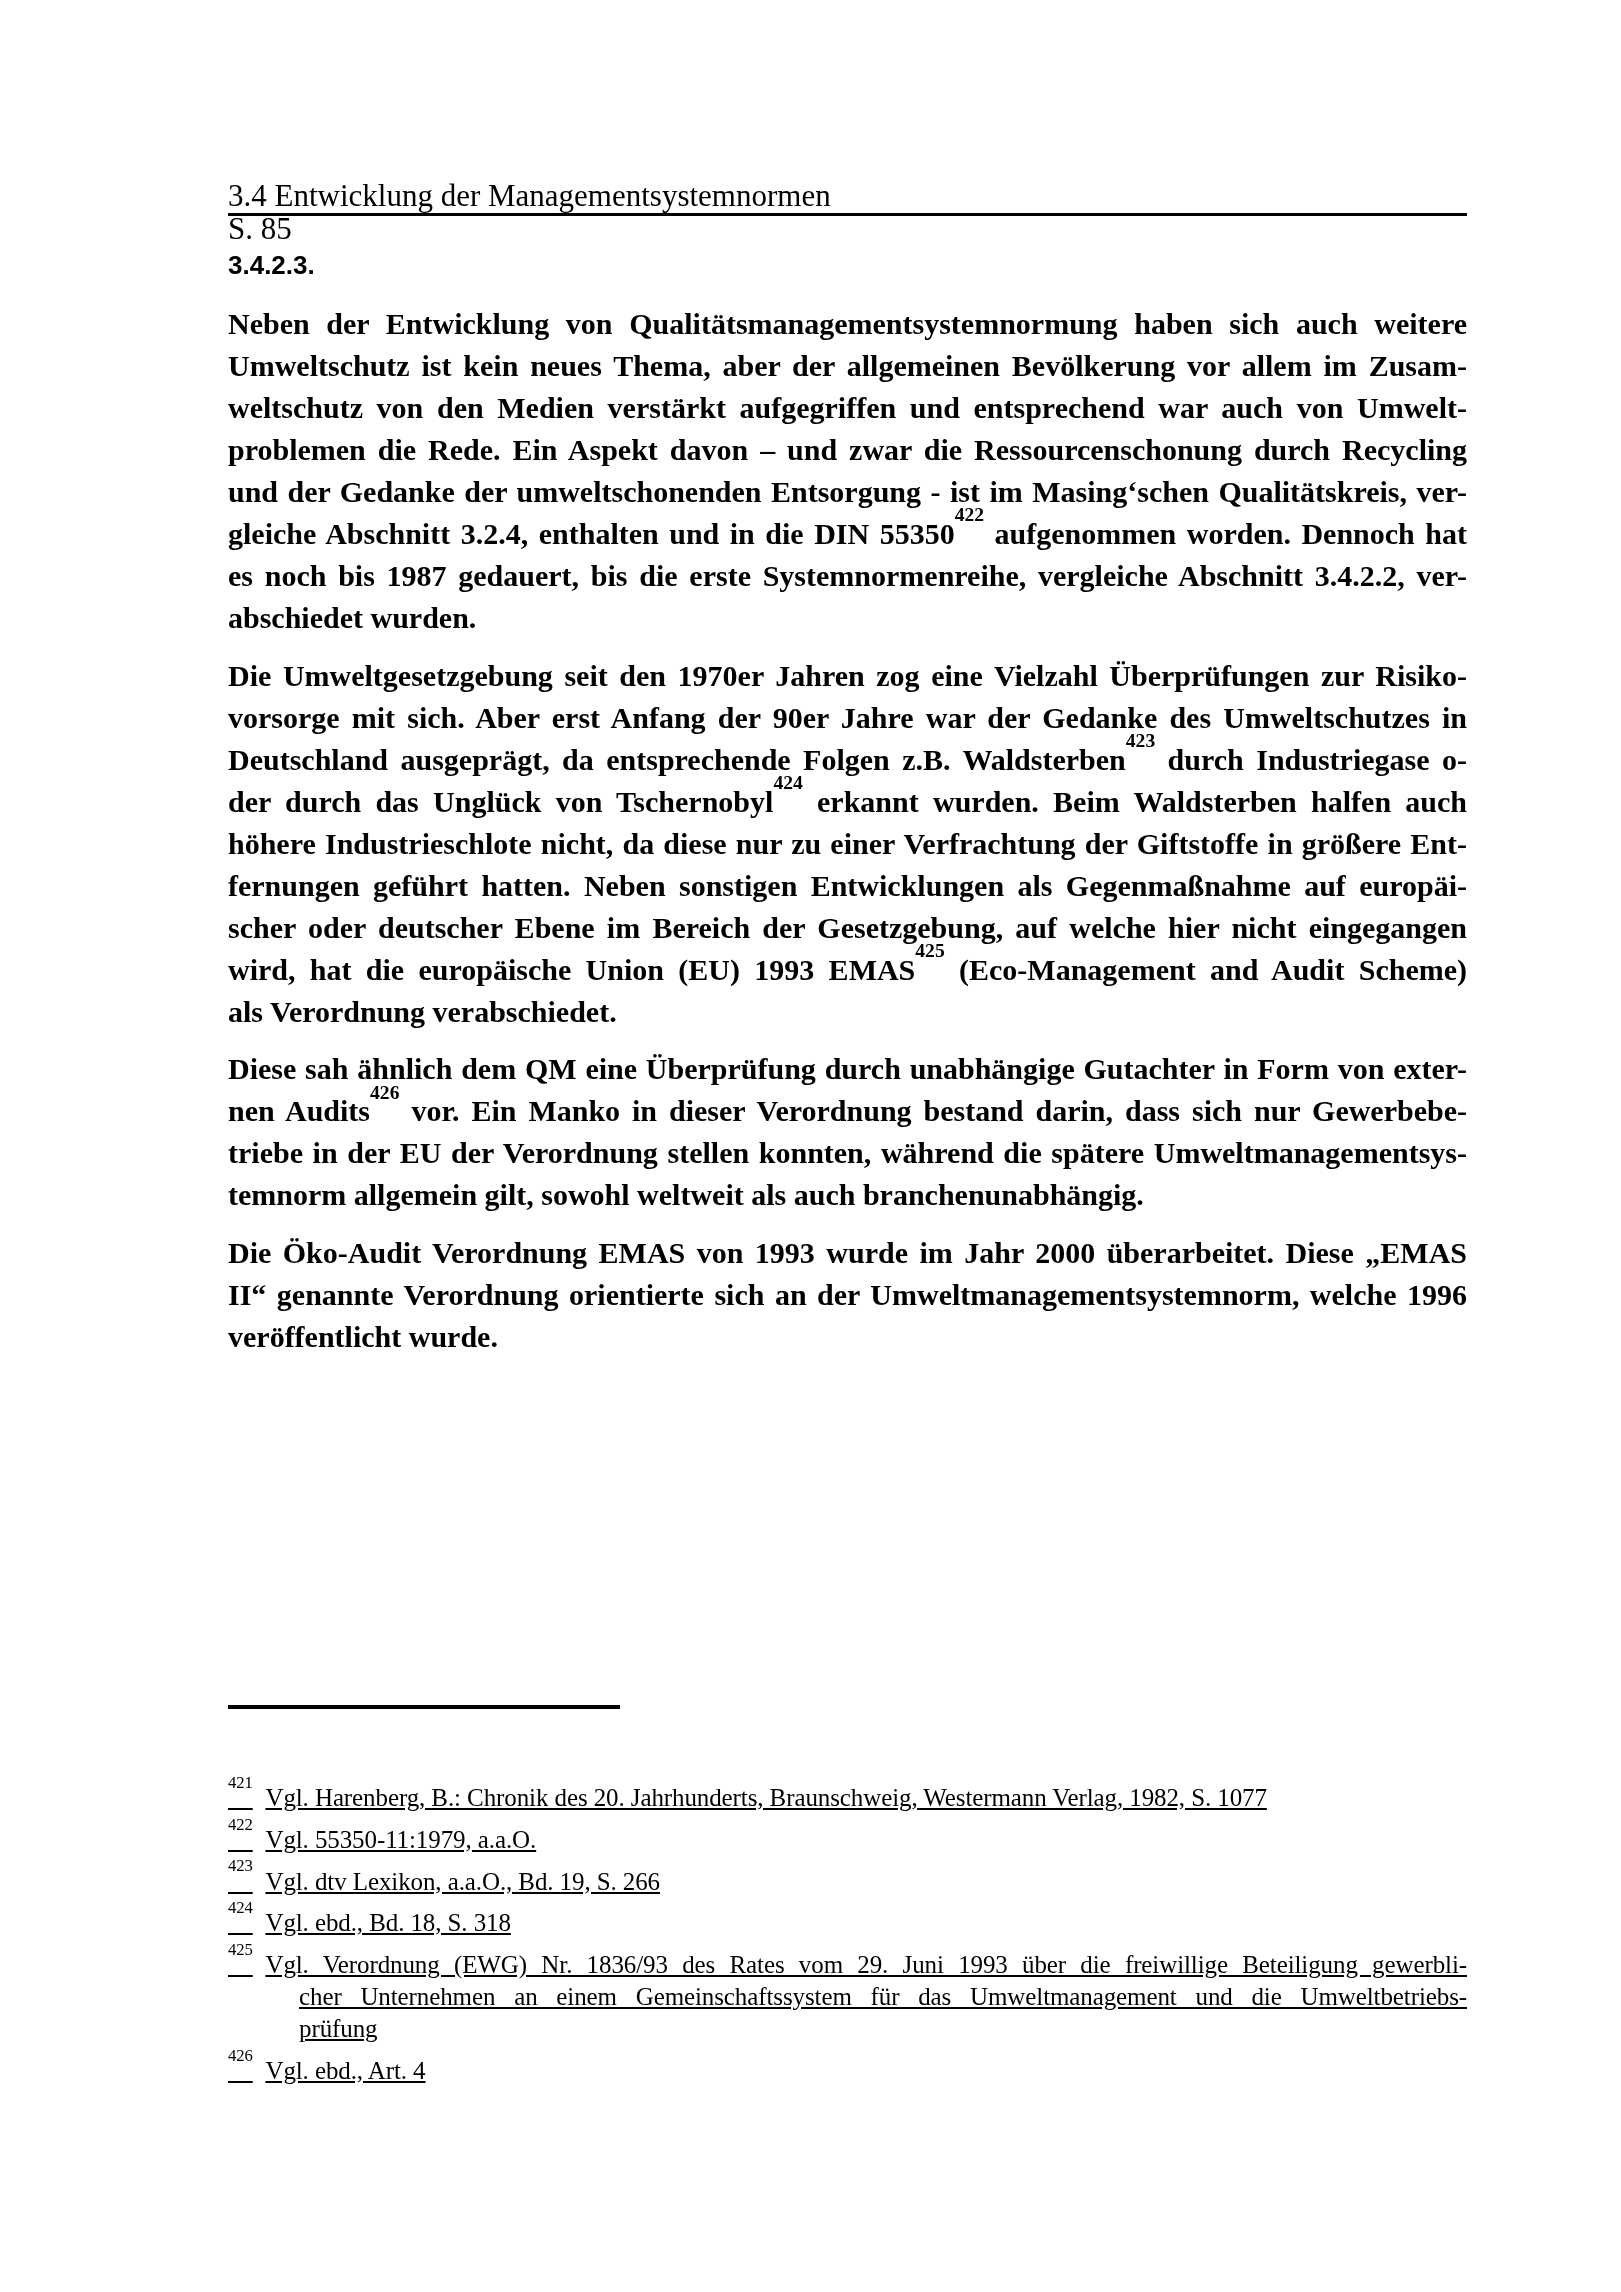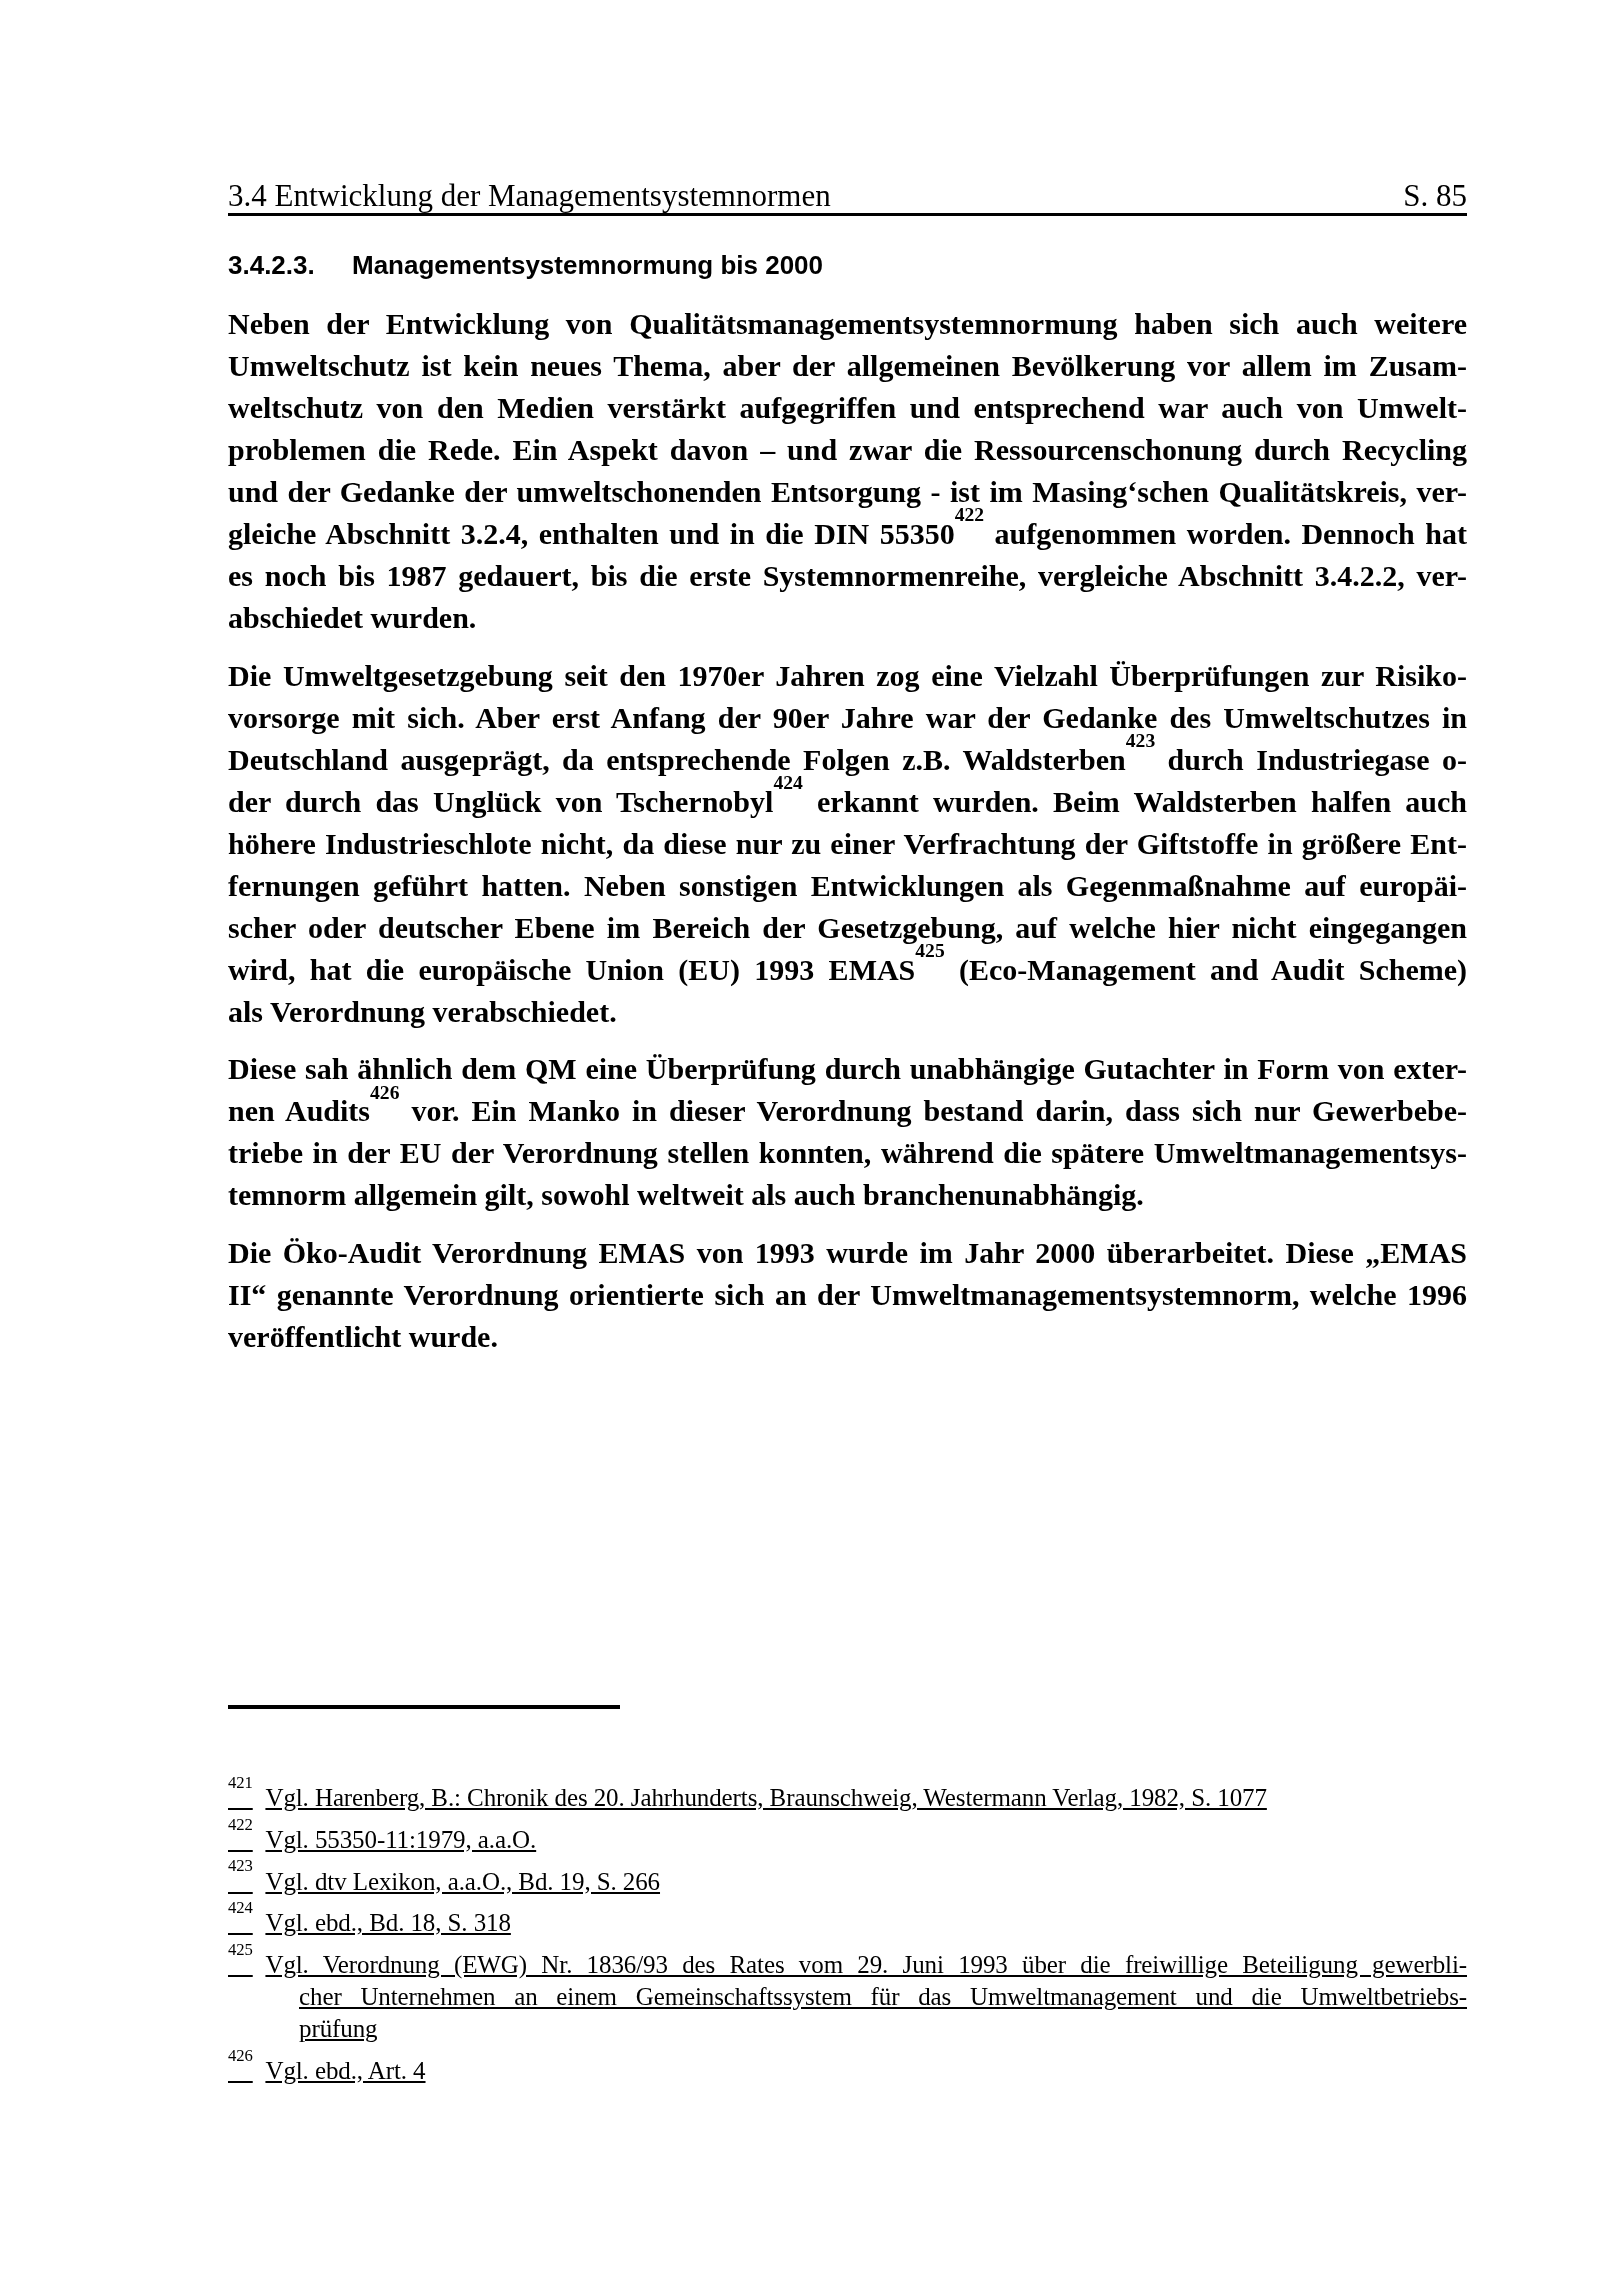--- a/index.html
+++ b/index.html
@@ -10,21 +10,21 @@
     background: #ffffff;
     color: #000000;
     font-family: "Liberation Serif", "DejaVu Serif", serif;
     overflow: hidden;
     margin: 0 auto;
   }
   .running-header {
     position: absolute;
     top: 179px; left: 228px; width: 1239px;
     display: flex; justify-content: space-between; align-items: baseline;
-    font-size: 31px; line-height: 33px;
+    font-size: 31px; line-height: 33px; flex-direction: column;
   }
   .header-rule {
     position: absolute;
     top: 213px; left: 228px; width: 1239px; height: 2.9px;
     background: #000000;
   }
   .section-heading {
     position: absolute;
     top: 246px; left: 228px; width: 1239px;
     font-family: "Liberation Sans", "DejaVu Sans", sans-serif;
@@ -70,21 +70,20 @@
 <div class="page">
 
   <div class="running-header">
     <span>3.4 Entwicklung der Managementsystemnormen</span>
     <span>S. 85</span>
   </div>
   <div class="header-rule"></div>
 
   <div class="section-heading">
     <span class="heading-number">3.4.2.3.</span>
-    <span class="heading-title">Managementsystemnormung bis 2000</span>
   </div>
 
   <div class="body-paragraphs">
       <div class="paragraph">
         <div class="line fill">Neben der Entwicklung von Qualitätsmanagementsystemnormung haben sich auch weitere</div>
         <div class="line fill">Umweltschutz ist kein neues Thema, aber der allgemeinen Bevölkerung vor allem im Zusam-</div>
         <div class="line fill">weltschutz von den Medien verstärkt aufgegriffen und entsprechend war auch von Umwelt-</div>
         <div class="line fill">problemen die Rede. Ein Aspekt davon – und zwar die Ressourcenschonung durch Recycling</div>
         <div class="line fill">und der Gedanke der umweltschonenden Entsorgung - ist im Masing‘schen Qualitätskreis, ver-</div>
         <div class="line fill">gleiche Abschnitt 3.2.4, enthalten und in die DIN 55350<sup class="ref">422</sup> aufgenommen worden. Dennoch hat</div>

